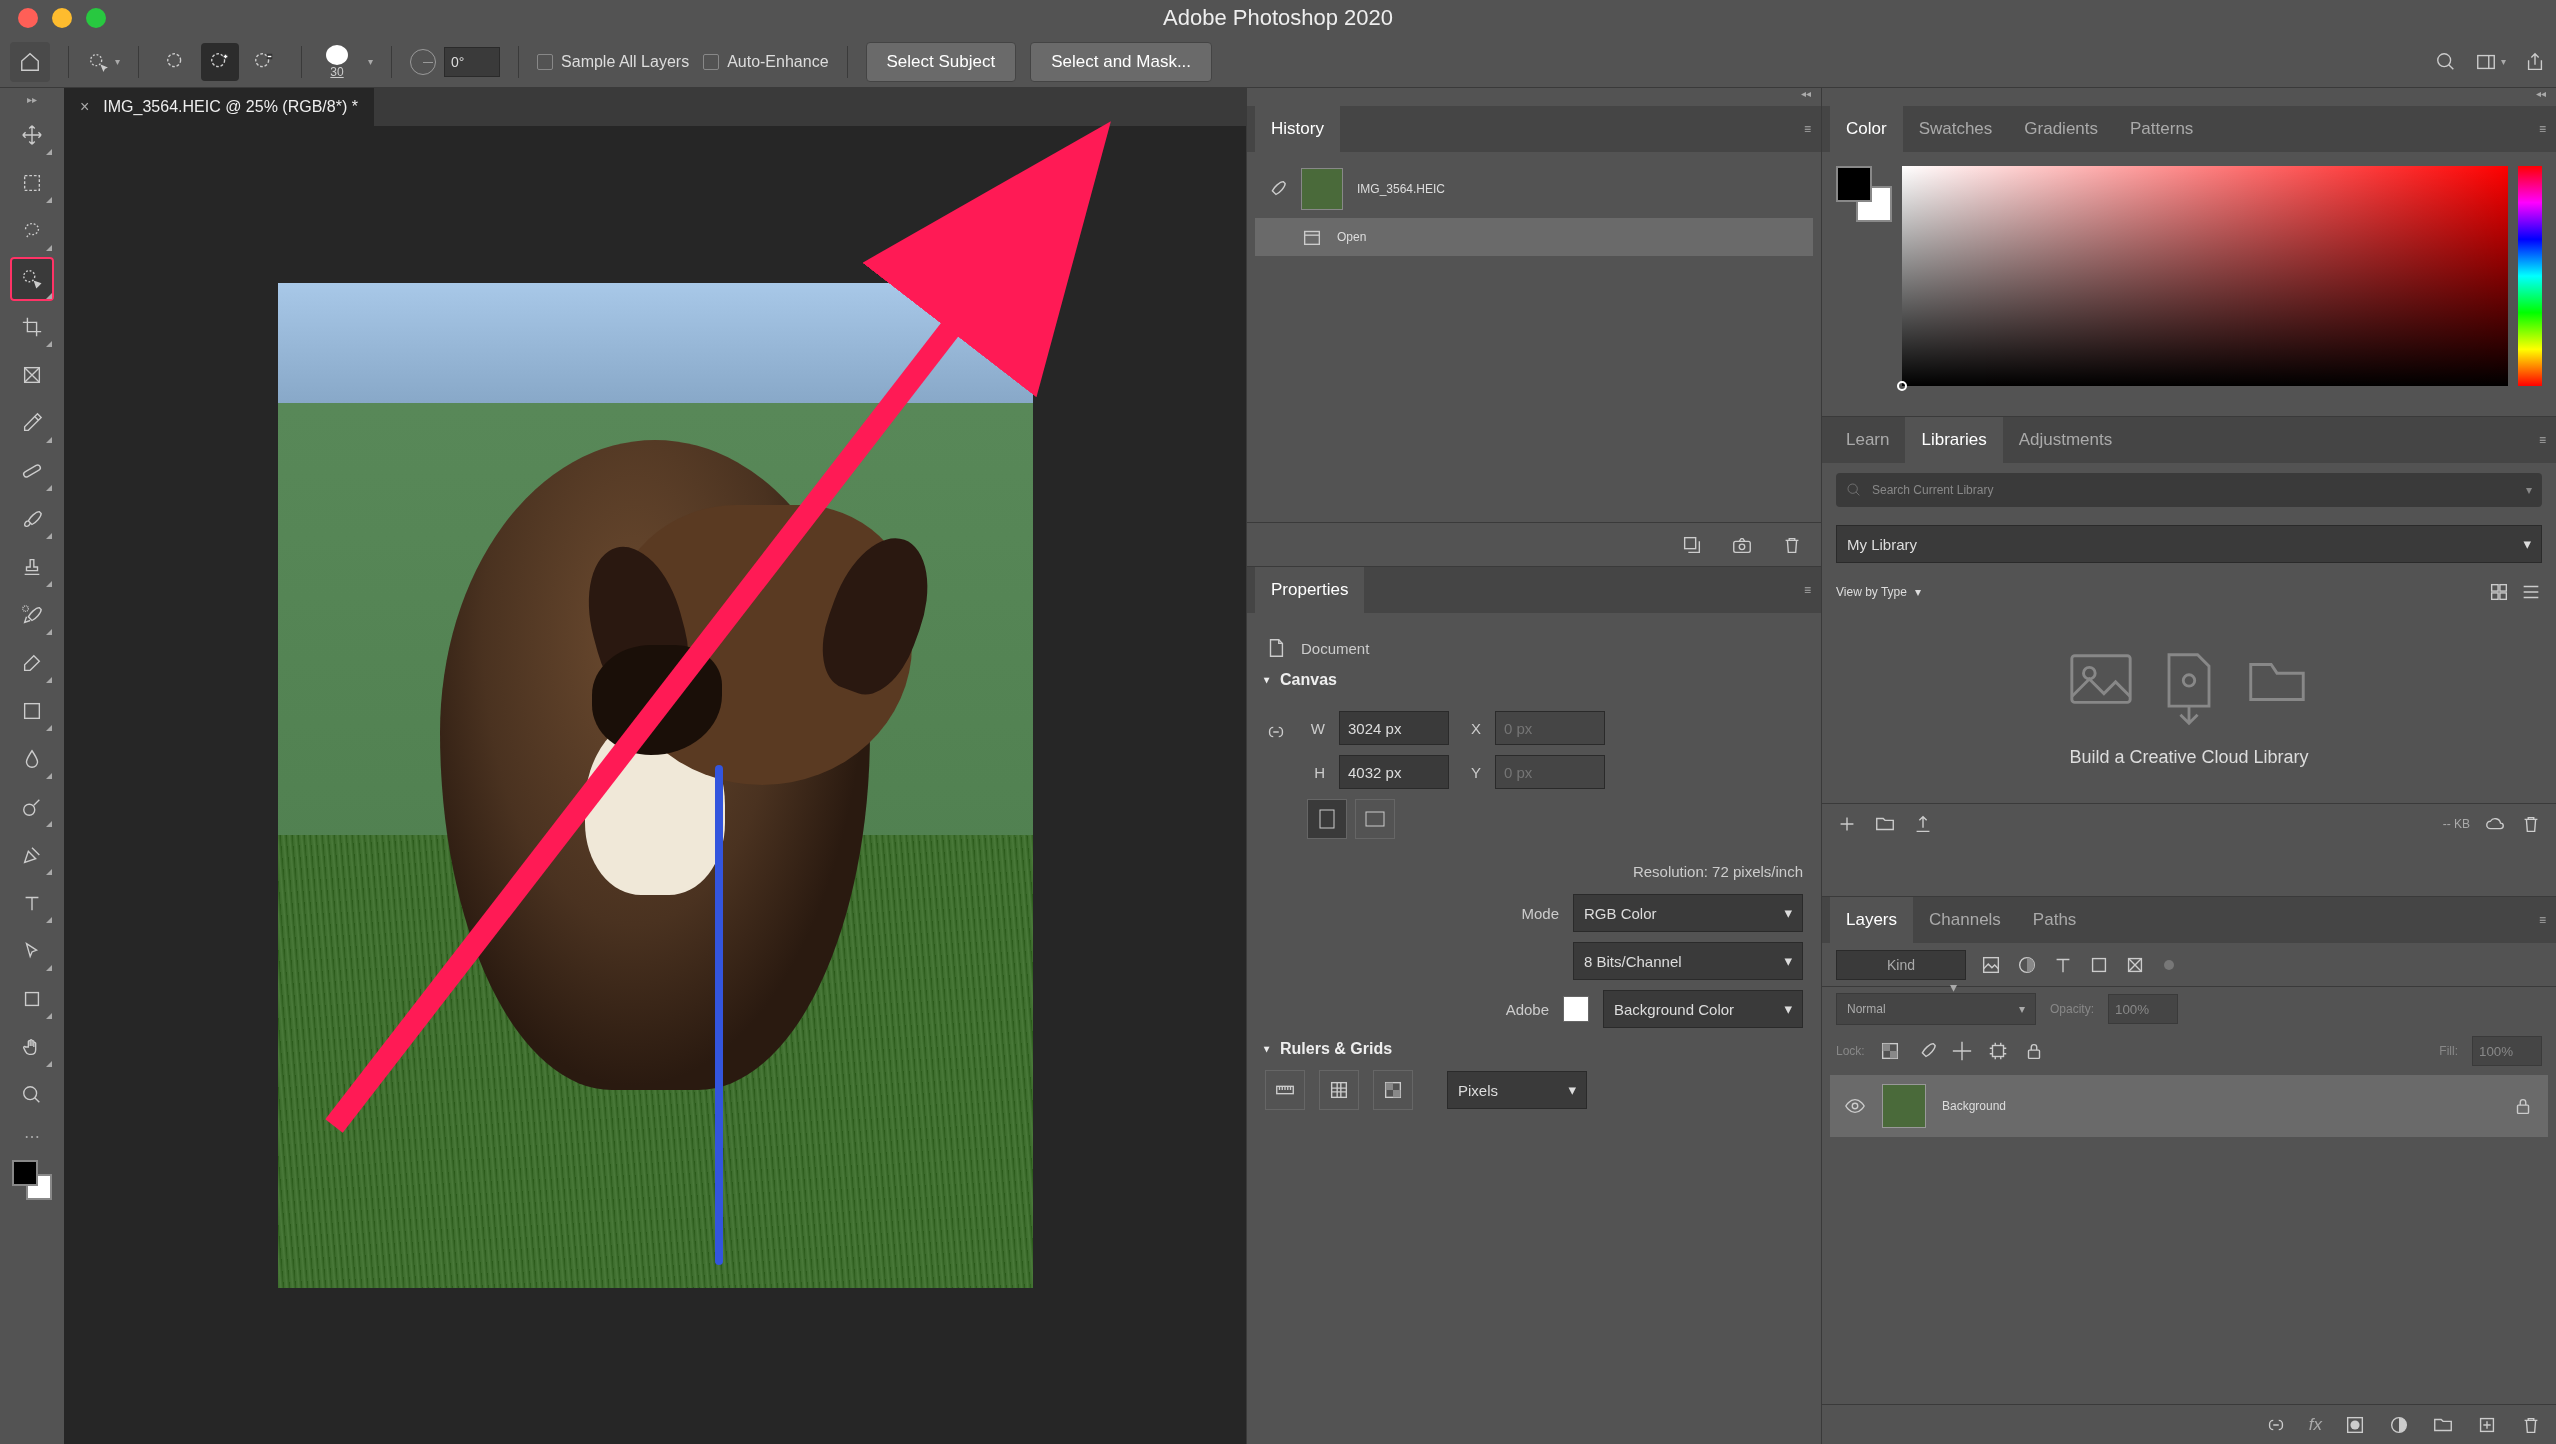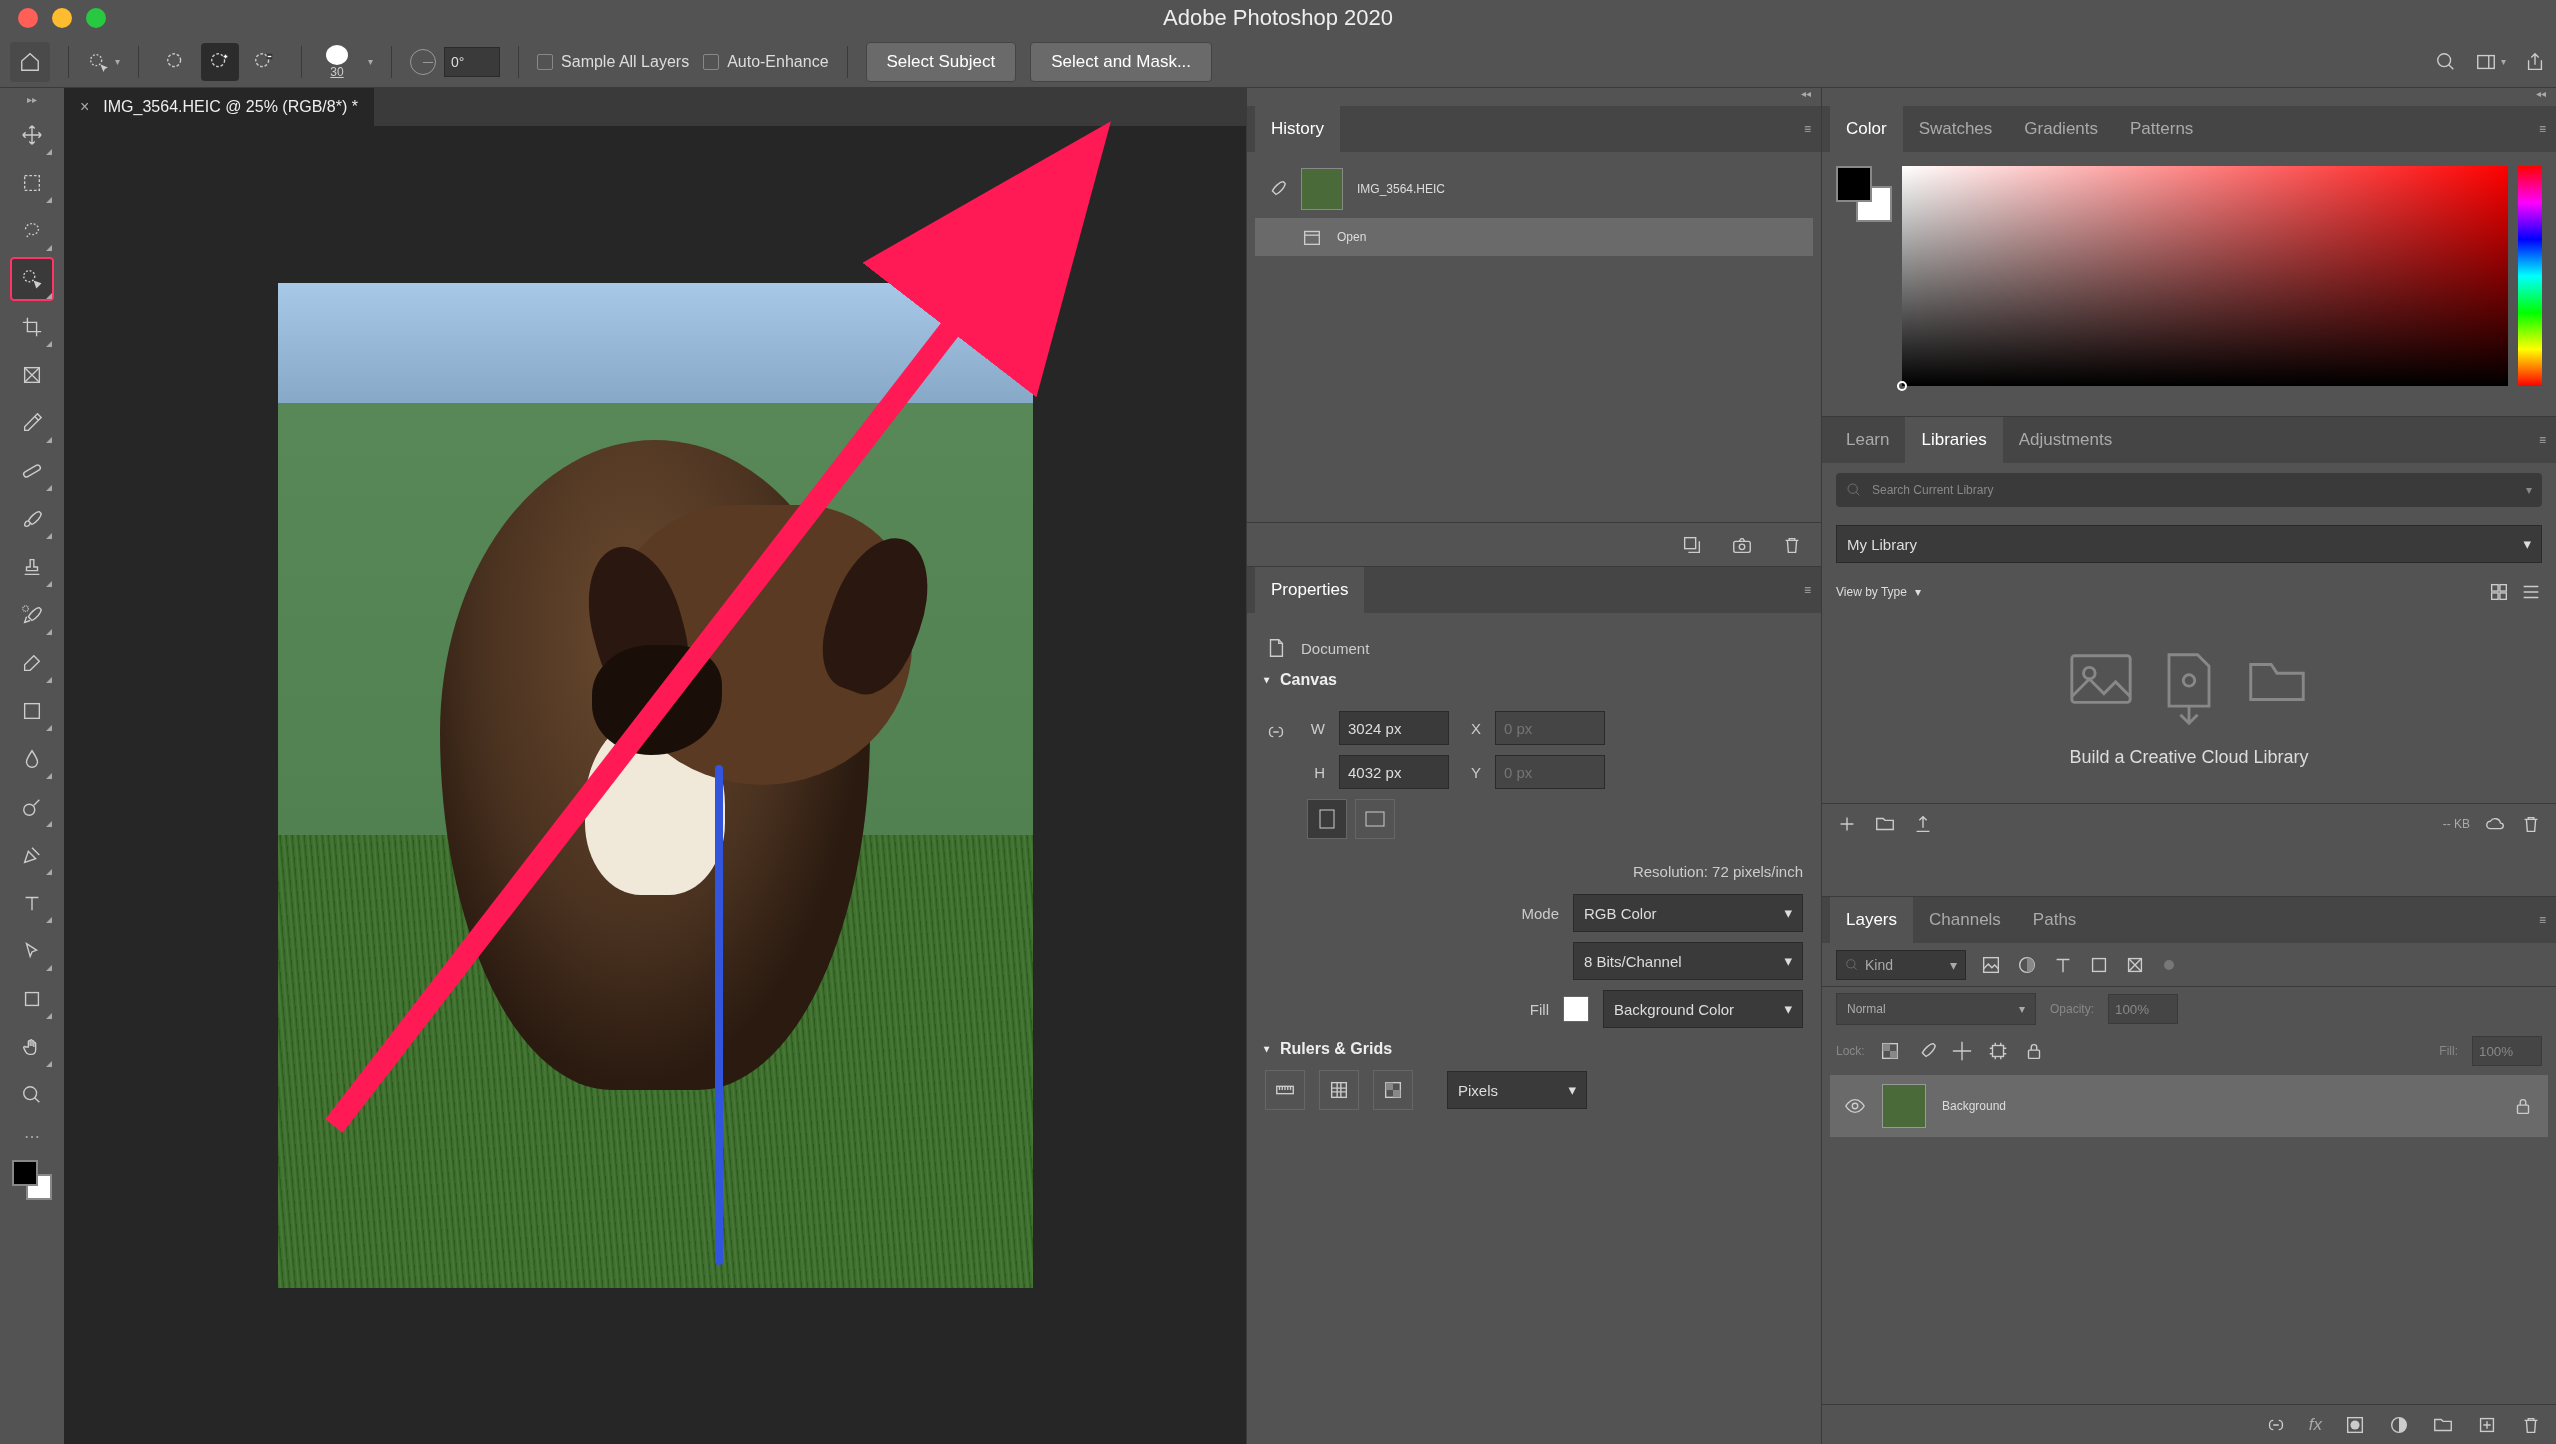--- a/index.html
+++ b/index.html
@@ -87,21 +87,21 @@
 .color-field { flex:1; height:220px; background:linear-gradient(to bottom, rgba(0,0,0,0), #000), linear-gradient(to right, #fff, #ff0000); position:relative; }
 .hue-strip { width:24px; height:220px; background:linear-gradient(to bottom, #f00, #f0f, #00f, #0ff, #0f0, #ff0, #f00); }
 .lib-search { margin:10px 14px; height:34px; background:#3a3a3a; border-radius:4px; display:flex; align-items:center; padding:0 10px; gap:10px; color:#888; }
 .lib-row { margin:8px 14px; }
 .lib-viewby { display:flex; align-items:center; gap:8px; margin:10px 14px; justify-content:space-between; }
 .lib-empty { height:190px; display:flex; flex-direction:column; align-items:center; justify-content:center; gap:18px; color:#aaa; }
 .lib-icons { display:flex; gap:18px; }
 .lib-footer { height:40px; border-top:1px solid #3a3a3a; display:flex; align-items:center; padding:0 14px; gap:16px; }
 .lib-footer .right { margin-left:auto; display:flex; gap:14px; align-items:center; color:#aaa; }
 .layers-toolbar { height:44px; display:flex; align-items:center; padding:0 14px; gap:14px; border-bottom:1px solid #3a3a3a; }
-.kind-select { width:130px; height:30px; background:#3a3a3a; border:1px solid #2a2a2a; display:flex; align-items:center; padding:0 8px; gap:6px; color:#aaa; font-size:14px; }
+.kind-select { width:130px; height:30px; background:#3a3a3a; border:1px solid #2a2a2a; display:flex; align-items:center; padding:0 8px; gap:6px; color:#aaa; font-size:14px;flex-direction:column; }
 .layers-blend { height:44px; display:flex; align-items:center; padding:0 14px; gap:14px; color:#888; }
 .blend-select { width:200px; height:32px; background:#454545; border:1px solid #3a3a3a; padding:0 10px; display:flex; align-items:center; justify-content:space-between; color:#aaa; }
 .opacity-input { width:70px; height:30px; background:#454545; border:1px solid #3a3a3a; color:#888; padding:0 6px; }
 .layers-lock { height:40px; display:flex; align-items:center; padding:0 14px; gap:14px; color:#888; }
 .layer-row { height:62px; background:#6a6a6a; display:flex; align-items:center; padding:0 14px; gap:16px; margin:4px 8px; }
 .layer-thumb { width:44px; height:44px; background:#4a6a3a; border:1px solid #999; }
 .layer-lock { margin-left:auto; }
 .layers-footer { height:40px; border-top:1px solid #3a3a3a; display:flex; align-items:center; justify-content:flex-end; padding:0 14px; gap:22px; margin-top:auto; }
 svg { display:block; }
 .sm-icon { width:22px; height:22px; fill:none; stroke:#ccc; stroke-width:1.5; }
@@ -470,21 +470,21 @@
                   <span>▾</span>
                 </div>
            </div>
            <div class="props-row" style="justify-content:flex-end">
              <div class="select" style="width:230px">
                   <span>8 Bits/Channel</span>
                   <span>▾</span>
                 </div>
            </div>
            <div class="props-row" style="justify-content:flex-end;gap:14px">
-             <span>Fill</span>
+             <span>Adobe</span>
              <div style="width:26px;height:26px;background:#fff;border:1px solid #666"></div>
              <div class="select" style="width:200px">
                   <span>Background Color</span>
                   <span>▾</span>
                 </div>
            </div>
            <div class="section-head">
                 <span class="chev">▸</span>
                 <span>Rulers &amp; Grids</span>
               </div>

